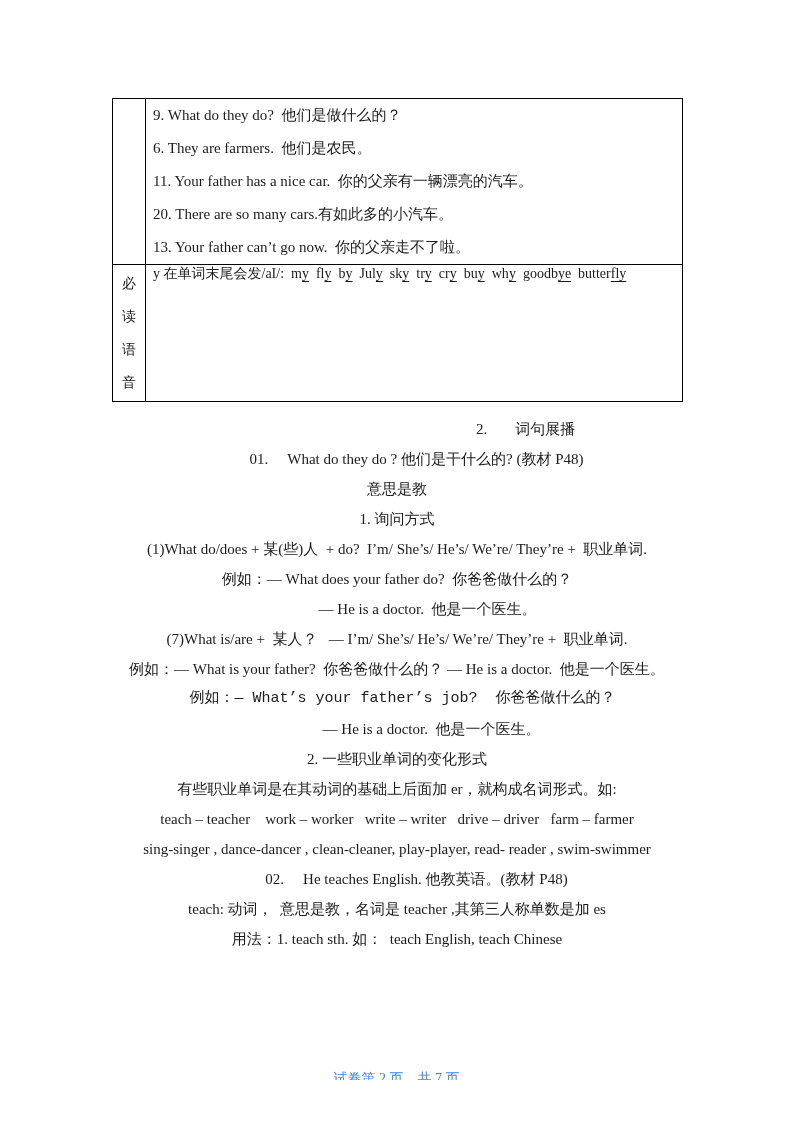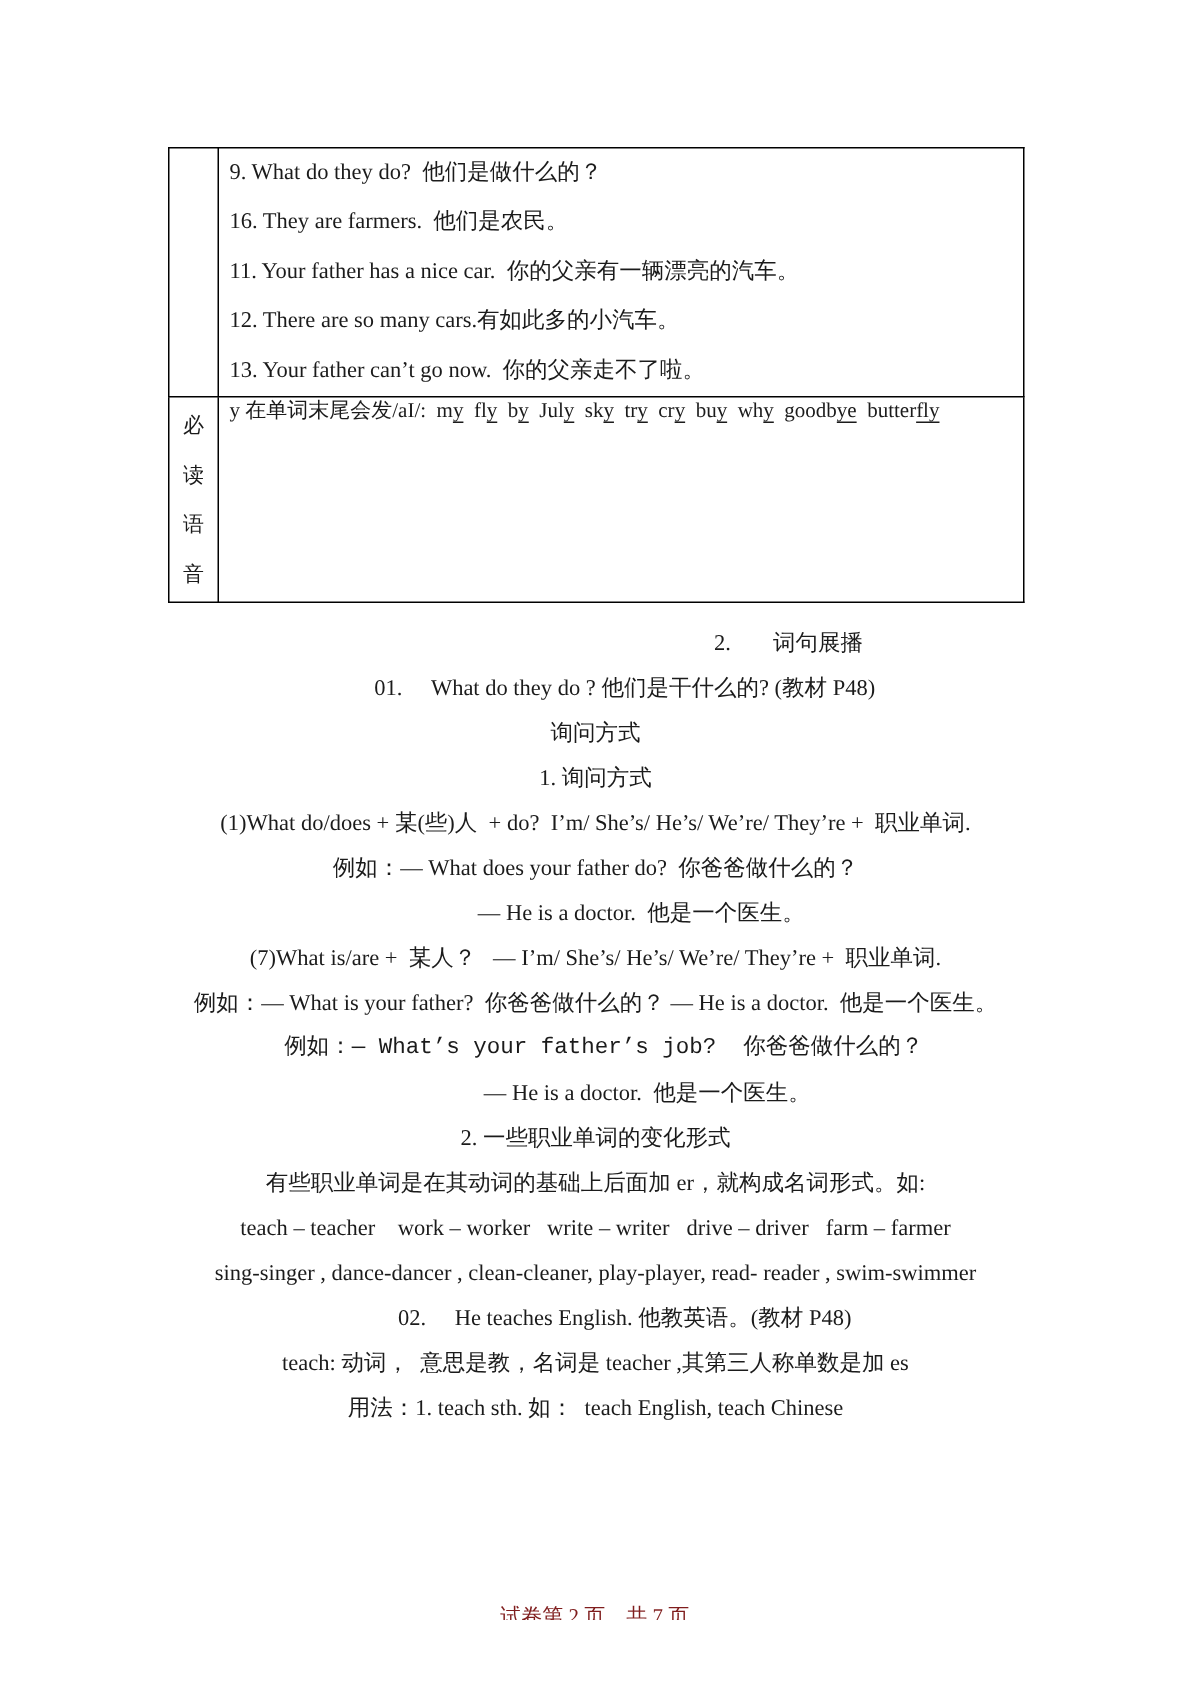--- a/index.html
+++ b/index.html
@@ -74,38 +74,38 @@
   .ind-ex3{padding-left:11px;font-family:Liberation Mono, monospace;}
   .ind-ans2{padding-left:69px;}
   .mt-sec{margin-top:10px;}
   .footer{
     position:absolute;
     left:0;right:0;
     top:1068px;
     text-align:center;
     font-size:14px;
     line-height:22px;
-    color:#7f1d1d;
+    color:#3b82f6;
   }
 </style>
 </head>
 <body>
 
 <div class="page">
   <div class="content">
 
     <table class="grid">
       <tbody>
           <tr>
         <td class="col-head row1-cell"></td>
         <td class="col-body row1-cell">
           <div class="tline">9. What do they do?  他们是做什么的？</div>
-          <div class="tline">16. They are farmers.  他们是农民。</div>
+          <div class="tline">6. They are farmers.  他们是农民。</div>
           <div class="tline">11. Your father has a nice car.  你的父亲有一辆漂亮的汽车。</div>
-          <div class="tline">12. There are so many cars.有如此多的小汽车。</div>
+          <div class="tline">20. There are so many cars.有如此多的小汽车。</div>
           <div class="tline">13. Your father can’t go now.  你的父亲走不了啦。</div>
         </td>
       </tr>
       <tr>
         <td class="col-head row2-cell">
           <div class="vert-head">
             <span>必</span>
             <span>读</span>
             <span>语</span>
             <span>音</span>
@@ -118,21 +118,21 @@
         </td>
       </tr>
     </tbody>
       </table>
 
     <div class="sec-head">
       <span class="sec-num">2.</span><span>词句展播</span>
     </div>
 
     <p class="line ind-num"><span class="num">01.</span><span>What do they do ? 他们是干什么的? (教材 P48)</span></p>
-    <p class="line">询问方式</p>
+    <p class="line">意思是教</p>
     <p class="line">1. 询问方式</p>
     <p class="line">(1)What do/does + 某(些)人  + do?  I’m/ She’s/ He’s/ We’re/ They’re +  职业单词.</p>
     <p class="line">例如：— What does your father do?  你爸爸做什么的？</p>
     <p class="line ind-ans1">— He is a doctor.  他是一个医生。</p>
     <p class="line">(7)What is/are +  某人？   — I’m/ She’s/ He’s/ We’re/ They’re +  职业单词.</p>
     <p class="line">例如：— What is your father?  你爸爸做什么的？ — He is a doctor.  他是一个医生。</p>
     <p class="line ind-ex3">例如：— What’s your father’s job?  你爸爸做什么的？</p>
     <p class="line ind-ans2">— He is a doctor.  他是一个医生。</p>
     <p class="line mt-sec">2. 一些职业单词的变化形式</p>
     <p class="line">有些职业单词是在其动词的基础上后面加 er，就构成名词形式。如:</p>

